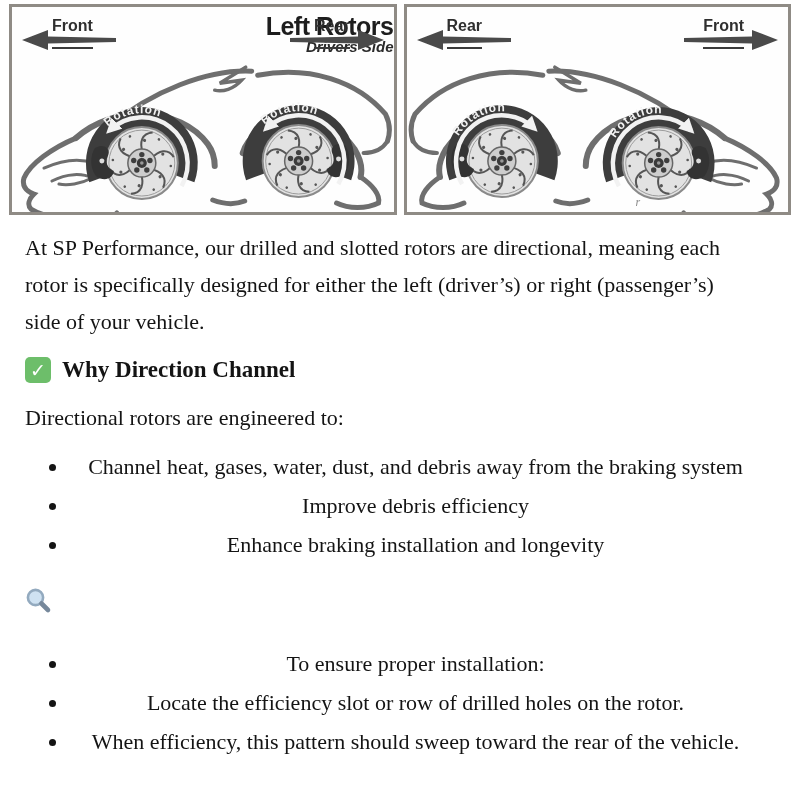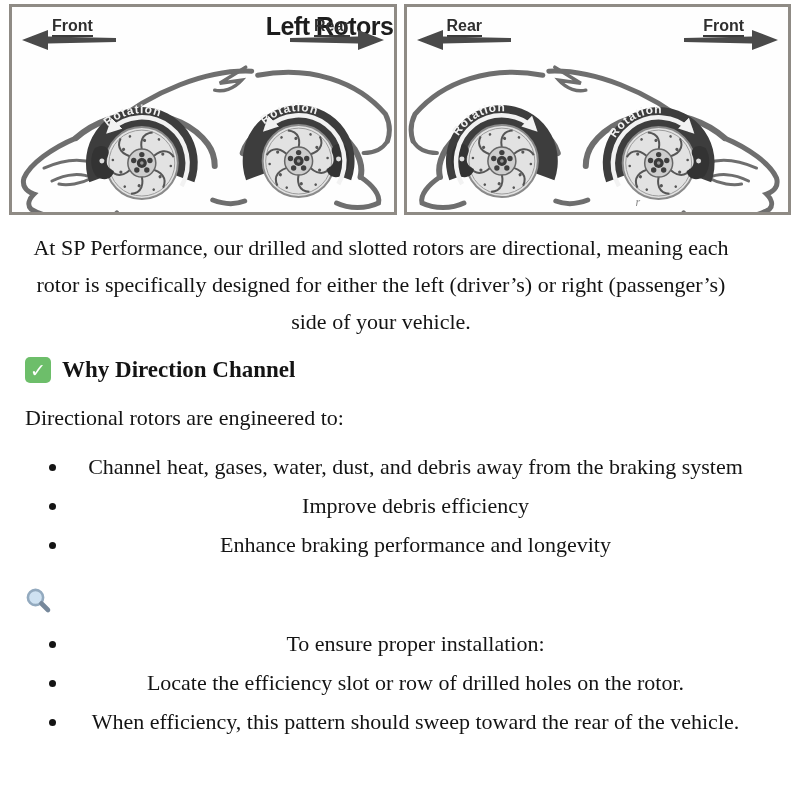--- a/index.html
+++ b/index.html
@@ -8,30 +8,30 @@
   
   .panels{display:flex;gap:7px;padding:4px 9px 0 9px;}
   .panel{flex:1;height:211px;border:3px solid #8f8b85;position:relative;background:#fefefe;box-sizing:border-box;overflow:hidden;}
   .panel-header{position:absolute;top:4px;left:0;right:0;height:50px;}
   .title-block{position:absolute;left:0;right:0;top:2px;text-align:right;font-family:"Liberation Sans",sans-serif;}
   .panel-title{font-size:25px;font-weight:bold;color:#1d1d1d;letter-spacing:-0.5px;line-height:1.05;}
   .panel-subtitle{font-size:15px;font-weight:bold;font-style:italic;color:#2a2a2a;line-height:1.1;}
   .dirlabel{position:absolute;width:98px;height:34px;top:6px;}
   .dirlabel.pos-left{left:10px;}
   .dirlabel.pos-right{right:10px;}
-  .dirlabel .txt{position:absolute;top:0;font-family:"Liberation Sans",sans-serif;font-weight:bold;font-size:16px;color:#2f2f2f;border-bottom:2.5px solid #3a3a3a;padding-bottom:0px;line-height:1.1;}
+  .dirlabel .txt{position:absolute;top:0;font-family:"Liberation Sans",sans-serif;font-weight:bold;font-size:16px;color:#2f2f2f;border-bottom:2.5px solid #3a3a3a;padding-bottom:12px;line-height:1.1;}
   .dirlabel.head-left .txt{left:30px;}
   .dirlabel.head-right .txt{right:34px;}
   .dirlabel svg{position:absolute;top:13px;left:0;width:98px;height:20px;}
   .car-svg{position:absolute;bottom:0;left:0;width:100%;height:158px;display:block;}
   .stray{position:absolute;bottom:2px;left:60%;font-size:12px;color:#8a8a8a;font-style:italic;}
 
   
   .article{padding:15px 25px 28px 25px;font-size:22px;}
-  .intro{margin:0 0 6px 0;line-height:1.68;max-width:712px;text-align:center;}
+  .intro{margin:0 0 6px 0;line-height:1.68;max-width:712px;}
   .sec-head{display:flex;align-items:center;gap:11px;font-size:23px;margin:16px 0 0 0;}
   .sec-head.bold{font-weight:bold;}
   .check-icon{width:26px;height:26px;background:#6dbe6a;border-radius:5px;display:inline-flex;align-items:center;justify-content:center;color:#fff;font-family:"DejaVu Sans",sans-serif;font-size:19px;font-weight:bold;flex:0 0 auto;}
   .mag-icon{flex:0 0 auto;display:inline-block;}
   .lead{margin:17px 0 0 0;line-height:1.6;}
   ul{margin:14px 0 0 0;padding-left:44px;line-height:1.64;max-width:690px;text-align:center;}
   li{margin:3px 0;padding-left:3px;}
   .gap-lg{margin-top:24px;}
 </style>
 </head>
@@ -118,20 +118,21 @@
   <div class="panel">
     <div class="panel-header">
       <div class="dirlabel pos-left head-left">
         <span class="txt">Front</span>
         <svg viewBox="0 0 98 20">
             <polygon points="0,10 26,0 26,6.5 94,8 94,12 26,13.5 26,20" fill="#4a4a4a"></polygon>
           </svg>
       </div>
       <div class="title-block">
         <div class="panel-title">Left Rotors</div>
+        <div class="panel-subtitle">Drivers Side</div>
       </div>
       <div class="dirlabel pos-right head-right">
         <span class="txt">Rear</span>
         <svg viewBox="0 0 98 20">
             <polygon points="98,10 72,0 72,6.5 4,8 4,12 72,13.5 72,20" fill="#4a4a4a"></polygon>
           </svg>
       </div>
     </div>
     <svg class="car-svg" viewBox="0 0 382 158" preserveAspectRatio="xMidYMax meet">
       <use href="#carG"></use>
@@ -181,29 +182,29 @@
   <div class="sec-head bold">
     <span class="check-icon">✓</span>
     <span>Why Direction Channel</span>
   </div>
 
   <p class="lead">Directional rotors are engineered to:</p>
 
   <ul>
     <li>Channel heat, gases, water, dust, and debris away from the braking system</li>
     <li>Improve debris efficiency</li>
-    <li>Enhance braking performance and longevity</li>
+    <li>Enhance braking installation and longevity</li>
   </ul>
 
   <div class="sec-head gap-lg">
     <svg class="mag-icon" width="27" height="27" viewBox="0 0 27 27">
       <circle cx="10.5" cy="10.5" r="7.6" fill="#cfe2f2" stroke="#93aabf" stroke-width="2.6"></circle>
       <line x1="16.5" y1="16.5" x2="23" y2="23" stroke="#76889b" stroke-width="4.6" stroke-linecap="round"></line>
     </svg>
   </div>
 
-  <ul class="second-list" style="margin-top:12px;">
+  <ul class="second-list" style="margin-top:32px;">
     <li>To ensure proper installation:</li>
     <li>Locate the efficiency slot or row of drilled holes on the rotor.</li>
     <li>When efficiency, this pattern should sweep toward the rear of the vehicle.</li>
   </ul>
 
 </div>
 
 </body></html>

